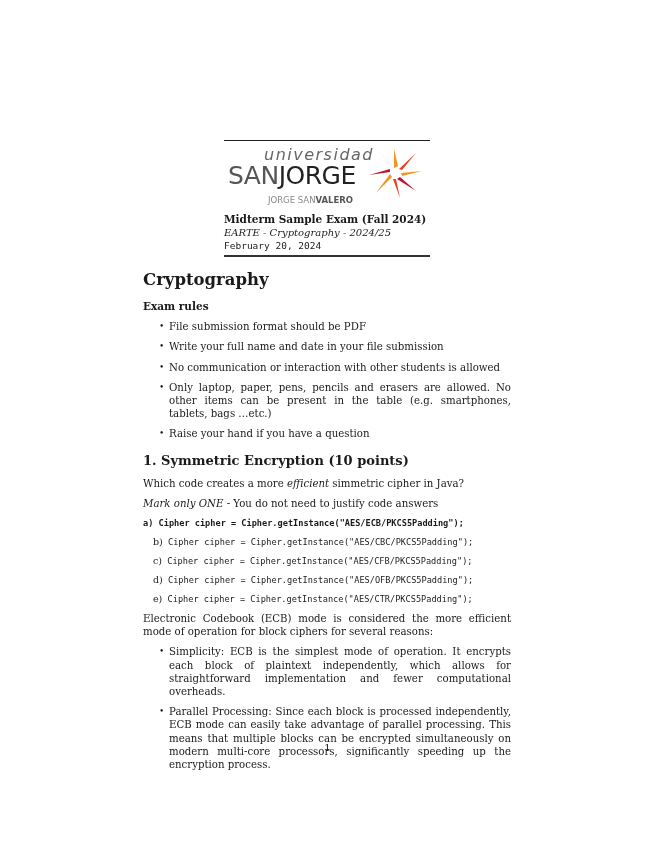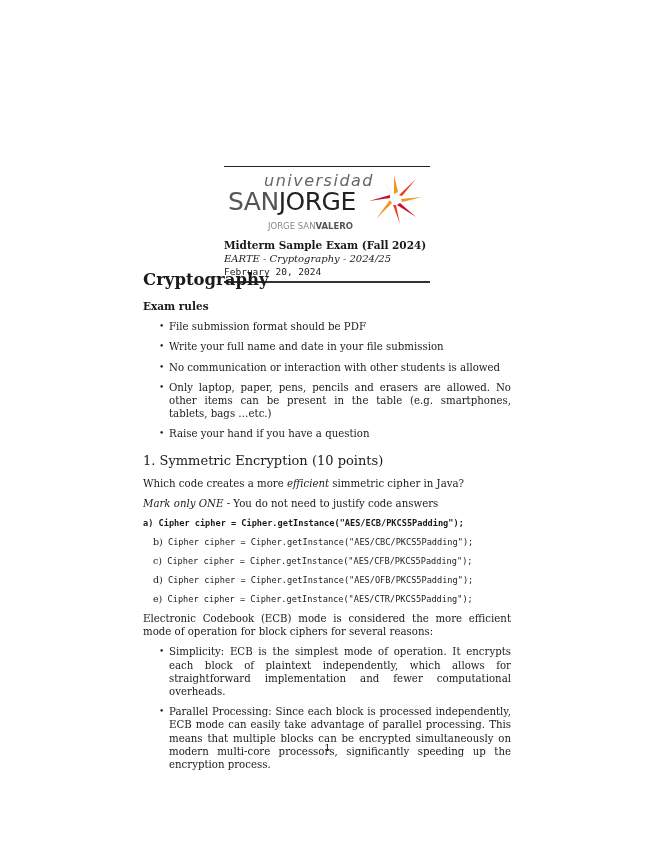--- a/index.html
+++ b/index.html
@@ -2,40 +2,40 @@
 <html><head>
   <meta charset="utf-8">
   <style>
     html, body { margin: 0; padding: 0; }
     body {
       width: 655px; height: 848px; background: #ffffff; position: relative;
       font-family: "DejaVu Serif", "Liberation Serif", serif; color: #1a1a1a;
       overflow: hidden;
     }
     .page { position: absolute; left: 0; top: 0; width: 655px; height: 848px; }
-    .header-box { position: absolute; left: 224px; top: 140px; width: 206px; margin-top: 26px; }
+    .header-box { position: absolute; left: 224px; top: 140px; width: 206px; }
     .rule-top { height: 1px; background: #222; }
     .rule-bot { height: 2px; background: #333; margin-top: 3px; }
     .logo { position: relative; height: 70px; }
     .logo .univ { position: absolute; left: 40px; top: 4px; font-family: "DejaVu Sans", sans-serif; font-style: italic; font-size: 16px; letter-spacing: 1.5px; color: #666; }
     .logo .san { position: absolute; left: 4px; top: 20px; font-family: "DejaVu Sans", sans-serif; font-size: 25px; color: #555; letter-spacing: -0.5px; }
     .logo .san b { color: #222; font-weight: normal; }
     .logo .grupo { position: absolute; left: 44px; top: 54px; font-family: "DejaVu Sans", sans-serif; font-size: 8.5px; color: #888; }
     .logo .grupo b { color: #555; }
     .logo svg { position: absolute; left: 143px; top: 6px; }
     .hdr-title { font-size: 10.5px; font-weight: bold; margin-top: 2px; line-height: 13px; white-space: nowrap; }
     .hdr-course { font-size: 10px; font-style: italic; line-height: 13px; white-space: nowrap; }
     .hdr-date { font-family: "DejaVu Sans Mono", "Liberation Mono", monospace; font-size: 9.5px; line-height: 13px; white-space: nowrap; }
     .content { position: absolute; left: 143px; top: 270px; width: 368px; font-size: 10.2px; line-height: 13.2px; }
     h1 { font-size: 16.5px; margin: 0 0 10px 0; font-weight: bold; line-height: 20px; }
     h3 { font-size: 10.5px; margin: 0 0 7px 0; font-weight: bold; }
     ul { margin: 0; padding: 0 0 0 26px; list-style: none; }
     ul li { position: relative; margin-bottom: 7px; text-align: justify; }
     ul li::before { content: "•"; position: absolute; left: -10px; top: 0; font-size: 9px; }
-    h2 { font-size: 13px; font-weight: normal; margin: 12px 0 8px 0; line-height: 16px; }
+    h2 { font-size: 13px; font-weight: bold; margin: 12px 0 8px 0; line-height: 16px; }
     p { margin: 0 0 7px 0; text-align: justify; }
     .opt { font-family: "DejaVu Sans Mono", "Liberation Mono", monospace; font-size: 8.6px; line-height: 12px; margin-bottom: 7px; white-space: nowrap; }
     .opt.sel { font-weight: bold; }
     .opt.ind { padding-left: 10px; }
     .opt .lbl { font-family: "DejaVu Serif", serif; font-size: 9.5px; }
     .pagenum { position: absolute; left: 0; width: 655px; top: 742px; text-align: center; font-size: 10px; }
   </style>
 </head>
 <body>
 

